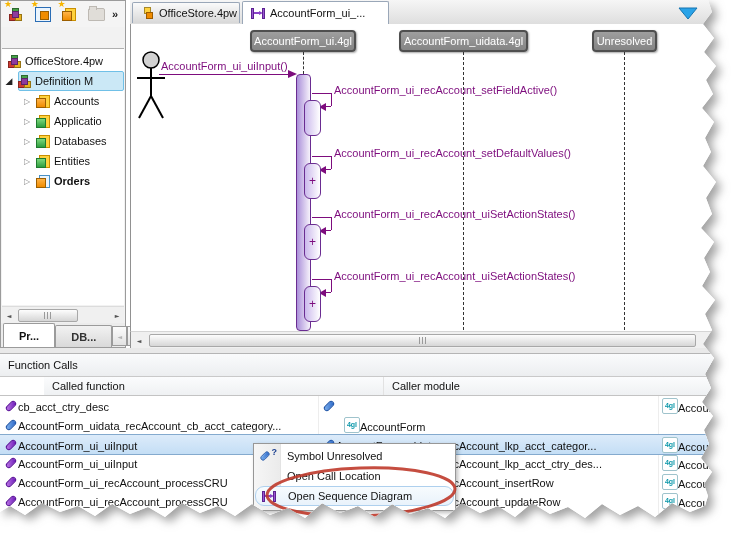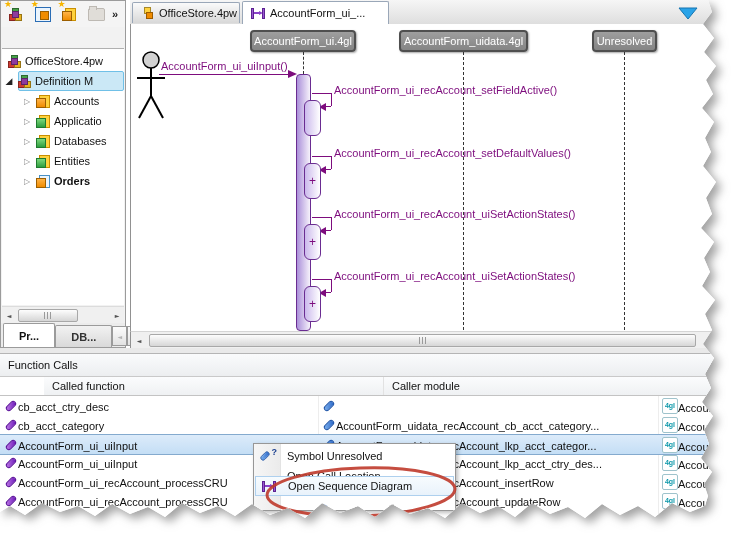--- a/index.html
+++ b/index.html
@@ -135,21 +135,21 @@
     color:#0b98aa;display:flex;align-items:center;justify-content:center;flex:0 0 14px;letter-spacing:0;}
 
   
   .menu{position:absolute;left:253px;top:443px;width:201px;height:66px;background:#fff;border:1px solid #979797;
     box-shadow:2px 2px 4px rgba(0,0,0,.25);z-index:10;}
   .menu::before{content:"";position:absolute;left:0;top:0;bottom:0;width:26px;background:linear-gradient(90deg,#f6f6f6,#ebebeb);border-right:1px solid #e3e3e3;}
   .mi{position:absolute;left:1px;right:1px;height:20px;display:flex;align-items:center;box-sizing:border-box;}
   .mi .ic{width:26px;display:flex;align-items:center;justify-content:center;position:relative;z-index:1;}
   .mi .lbl{padding-left:6px;white-space:nowrap;}
   .mi1{top:2px;}.mi2{top:22px;}
-  .mi3{top:32px;border:1px solid #aed0ee;border-radius:0;background:linear-gradient(#f7fbfe,#e9f2fb);text-align:center;}
+  .mi3{top:42px;border:1px solid #aed0ee;border-radius:9px;background:linear-gradient(#f7fbfe,#e9f2fb);text-align:center;}
   .sd{position:relative;width:16px;height:14px;}
   .sd .pen{position:absolute;left:-2px;top:0;transform:scale(.9);}
   .sd b{position:absolute;right:-1px;top:-2px;font-size:9px;color:#1a3f8f;}
 
   
   .anno{position:absolute;left:0;top:0;z-index:20;pointer-events:none;}
 </style>
 </head>
 <body>
 
@@ -363,24 +363,20 @@
               </span>
           <span class="fcell fc2">
                 <span class="pen b"></span>
               </span>
           <span class="fcell fc3">
                 <span class="gl">4gl</span>
                 <span>AccountForm</span>
               </span>
         </div>
         <div class="fr" style="top:19px;">
-          <span class="fcell fc1">
-                <span class="pen p"></span>
-                <span>cb_acct_category</span>
-              </span>
           <span class="fcell fc2">
                 <span class="pen b"></span>
                 <span>AccountForm_uidata_recAccount_cb_acct_category...</span>
               </span>
           <span class="fcell fc3">
                 <span class="gl">4gl</span>
                 <span>AccountForm</span>
               </span>
         </div>
         <div class="fr sel" style="top:38px;">

